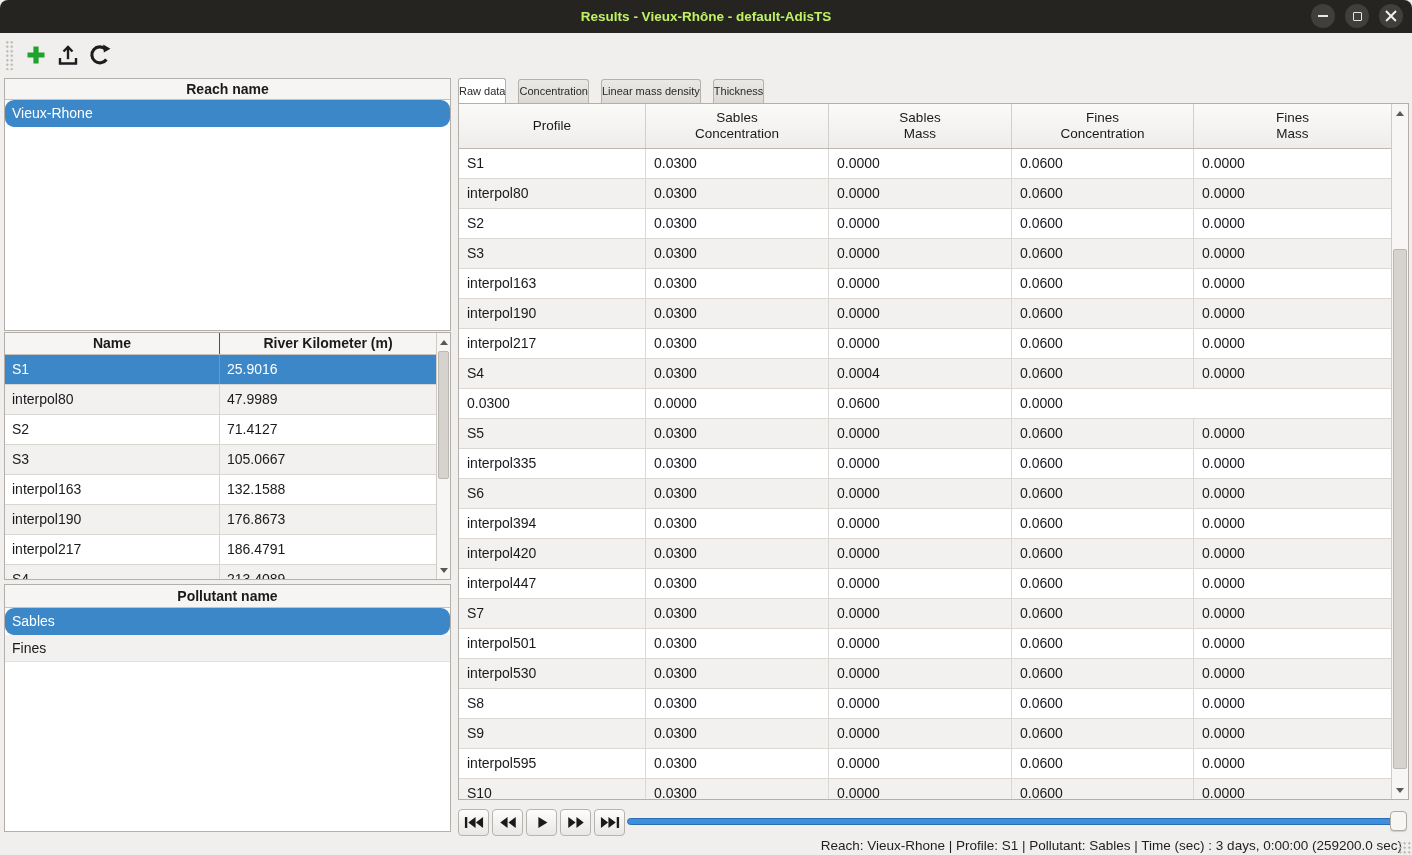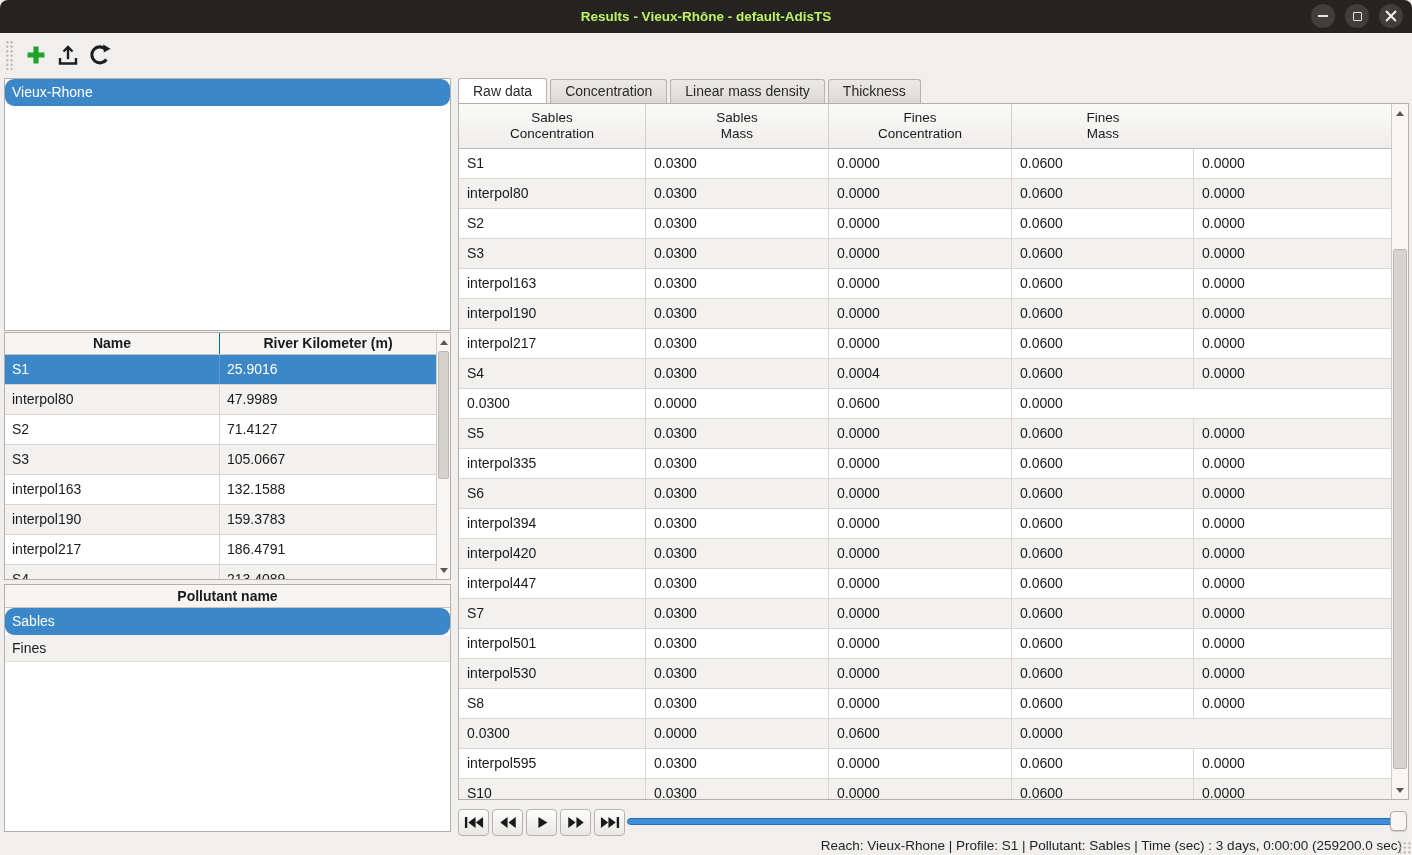--- a/index.html
+++ b/index.html
@@ -63,21 +63,21 @@
   .vscroll{position:absolute;top:0;bottom:0;right:0;background:#f7f6f5;border-left:1px solid #cfccc7;}
   .vscroll.w14{width:14px;} .vscroll.w17{width:17px;}
   .sb-arrow{position:absolute;left:0;right:0;height:16px;display:flex;align-items:center;justify-content:center;cursor:pointer;}
   .sb-arrow.up{top:1px;} .sb-arrow.down{bottom:1px;}
   .tri-up{width:0;height:0;border-left:4px solid transparent;border-right:4px solid transparent;border-bottom:5px solid #5a5853;}
   .tri-down{width:0;height:0;border-left:4px solid transparent;border-right:4px solid transparent;border-top:5px solid #5a5853;}
   .sb-thumb{position:absolute;left:1px;right:1px;background:#d6d3cf;border:1px solid #bbb8b3;border-radius:2px;cursor:grab;}
 
   
   .tabbar{position:absolute;left:458px;top:78px;height:25px;display:flex;align-items:flex-end;}
-  .tab{height:24px;line-height:23px;padding:0 14px;margin-right:3px;font-size:14px;cursor:pointer;
+  .tab{height:24px;line-height:23px;padding:0 0;margin-right:12px;font-size:11px;cursor:pointer;
     background:linear-gradient(#ebe9e6,#dcd9d5);border:1px solid #b5b2ad;border-bottom:none;border-radius:3px 3px 0 0;color:#2a2a2a;}
   .tab.active{background:#fff;height:25px;line-height:25px;position:relative;z-index:3;}
 
   
   .data-table{position:absolute;left:458px;top:103px;width:951px;height:697px;background:#fff;
     border:1px solid var(--panel-border);overflow:hidden;z-index:2;}
   .dt-header{display:grid;grid-template-columns:187px 183px 183px 182px 1fr;margin-right:17px;height:45px;
     background:linear-gradient(#fafaf9,#efedeb);border-bottom:1px solid #bdbab5;}
   .dt-header .hcell{display:flex;flex-direction:column;align-items:center;justify-content:center;
     border-right:1px solid #d2cfca;font-size:13.5px;line-height:16px;}
@@ -144,20 +144,21 @@
     <span>
       <svg width="24" height="24" viewBox="0 0 24 24">
         <path d="M17.5 6.2 A8 8 0 1 0 18.4 16.5" fill="none" stroke="#1d1d1d" stroke-width="3.1"></path>
         <polygon points="15.2,1.4 22.5,5.8 15.8,9.6" fill="#1d1d1d"></polygon>
       </svg>
     </span>
   </button>
 </div>
 
 <div class="panel reach-panel">
+  <div class="panel-header">Reach name</div>
   <div id="reach-list">
       <div class="lrow sel">Vieux-Rhone</div>
     </div>
 </div>
 
 <div class="panel profiles-panel">
   <div class="pt-header">
     <div>Name</div>
     <div>River Kilometer (m)</div>
   </div>
@@ -177,21 +178,21 @@
       <div class="prow">
         <div class="">S3</div>
         <div class="">105.0667</div>
       </div>
       <div class="prow">
         <div class="">interpol163</div>
         <div class="">132.1588</div>
       </div>
       <div class="prow">
         <div class="">interpol190</div>
-        <div class="">159.3783</div>
+        <div class="">176.8673</div>
       </div>
       <div class="prow">
         <div class="">interpol217</div>
         <div class="">186.4791</div>
       </div>
       <div class="prow">
         <div class="">S4</div>
         <div class="">213.4089</div>
       </div>
     </div>
@@ -217,20 +218,23 @@
 <div class="tabbar" id="tabbar">
     <div class="tab active">Raw data</div>
     <div class="tab">Concentration</div>
     <div class="tab">Linear mass density</div>
     <div class="tab">Thickness</div>
   </div>
 
 <div class="data-table">
   <div class="dt-header" id="dt-header">
       <div class="hcell">
+        <span>Profile</span>
+      </div>
+      <div class="hcell">
         <span>Sables</span>
         <span>Concentration</span>
       </div>
       <div class="hcell">
         <span>Sables</span>
         <span>Mass</span>
       </div>
       <div class="hcell">
         <span>Fines</span>
         <span>Concentration</span>
@@ -367,20 +371,21 @@
         <div class="">0.0000</div>
       </div>
       <div class="drow">
         <div class="">S8</div>
         <div class="">0.0300</div>
         <div class="">0.0000</div>
         <div class="">0.0600</div>
         <div class="">0.0000</div>
       </div>
       <div class="drow">
+        <div class="">S9</div>
         <div class="">0.0300</div>
         <div class="">0.0000</div>
         <div class="">0.0600</div>
         <div class="">0.0000</div>
       </div>
       <div class="drow">
         <div class="">interpol595</div>
         <div class="">0.0300</div>
         <div class="">0.0000</div>
         <div class="">0.0600</div>

